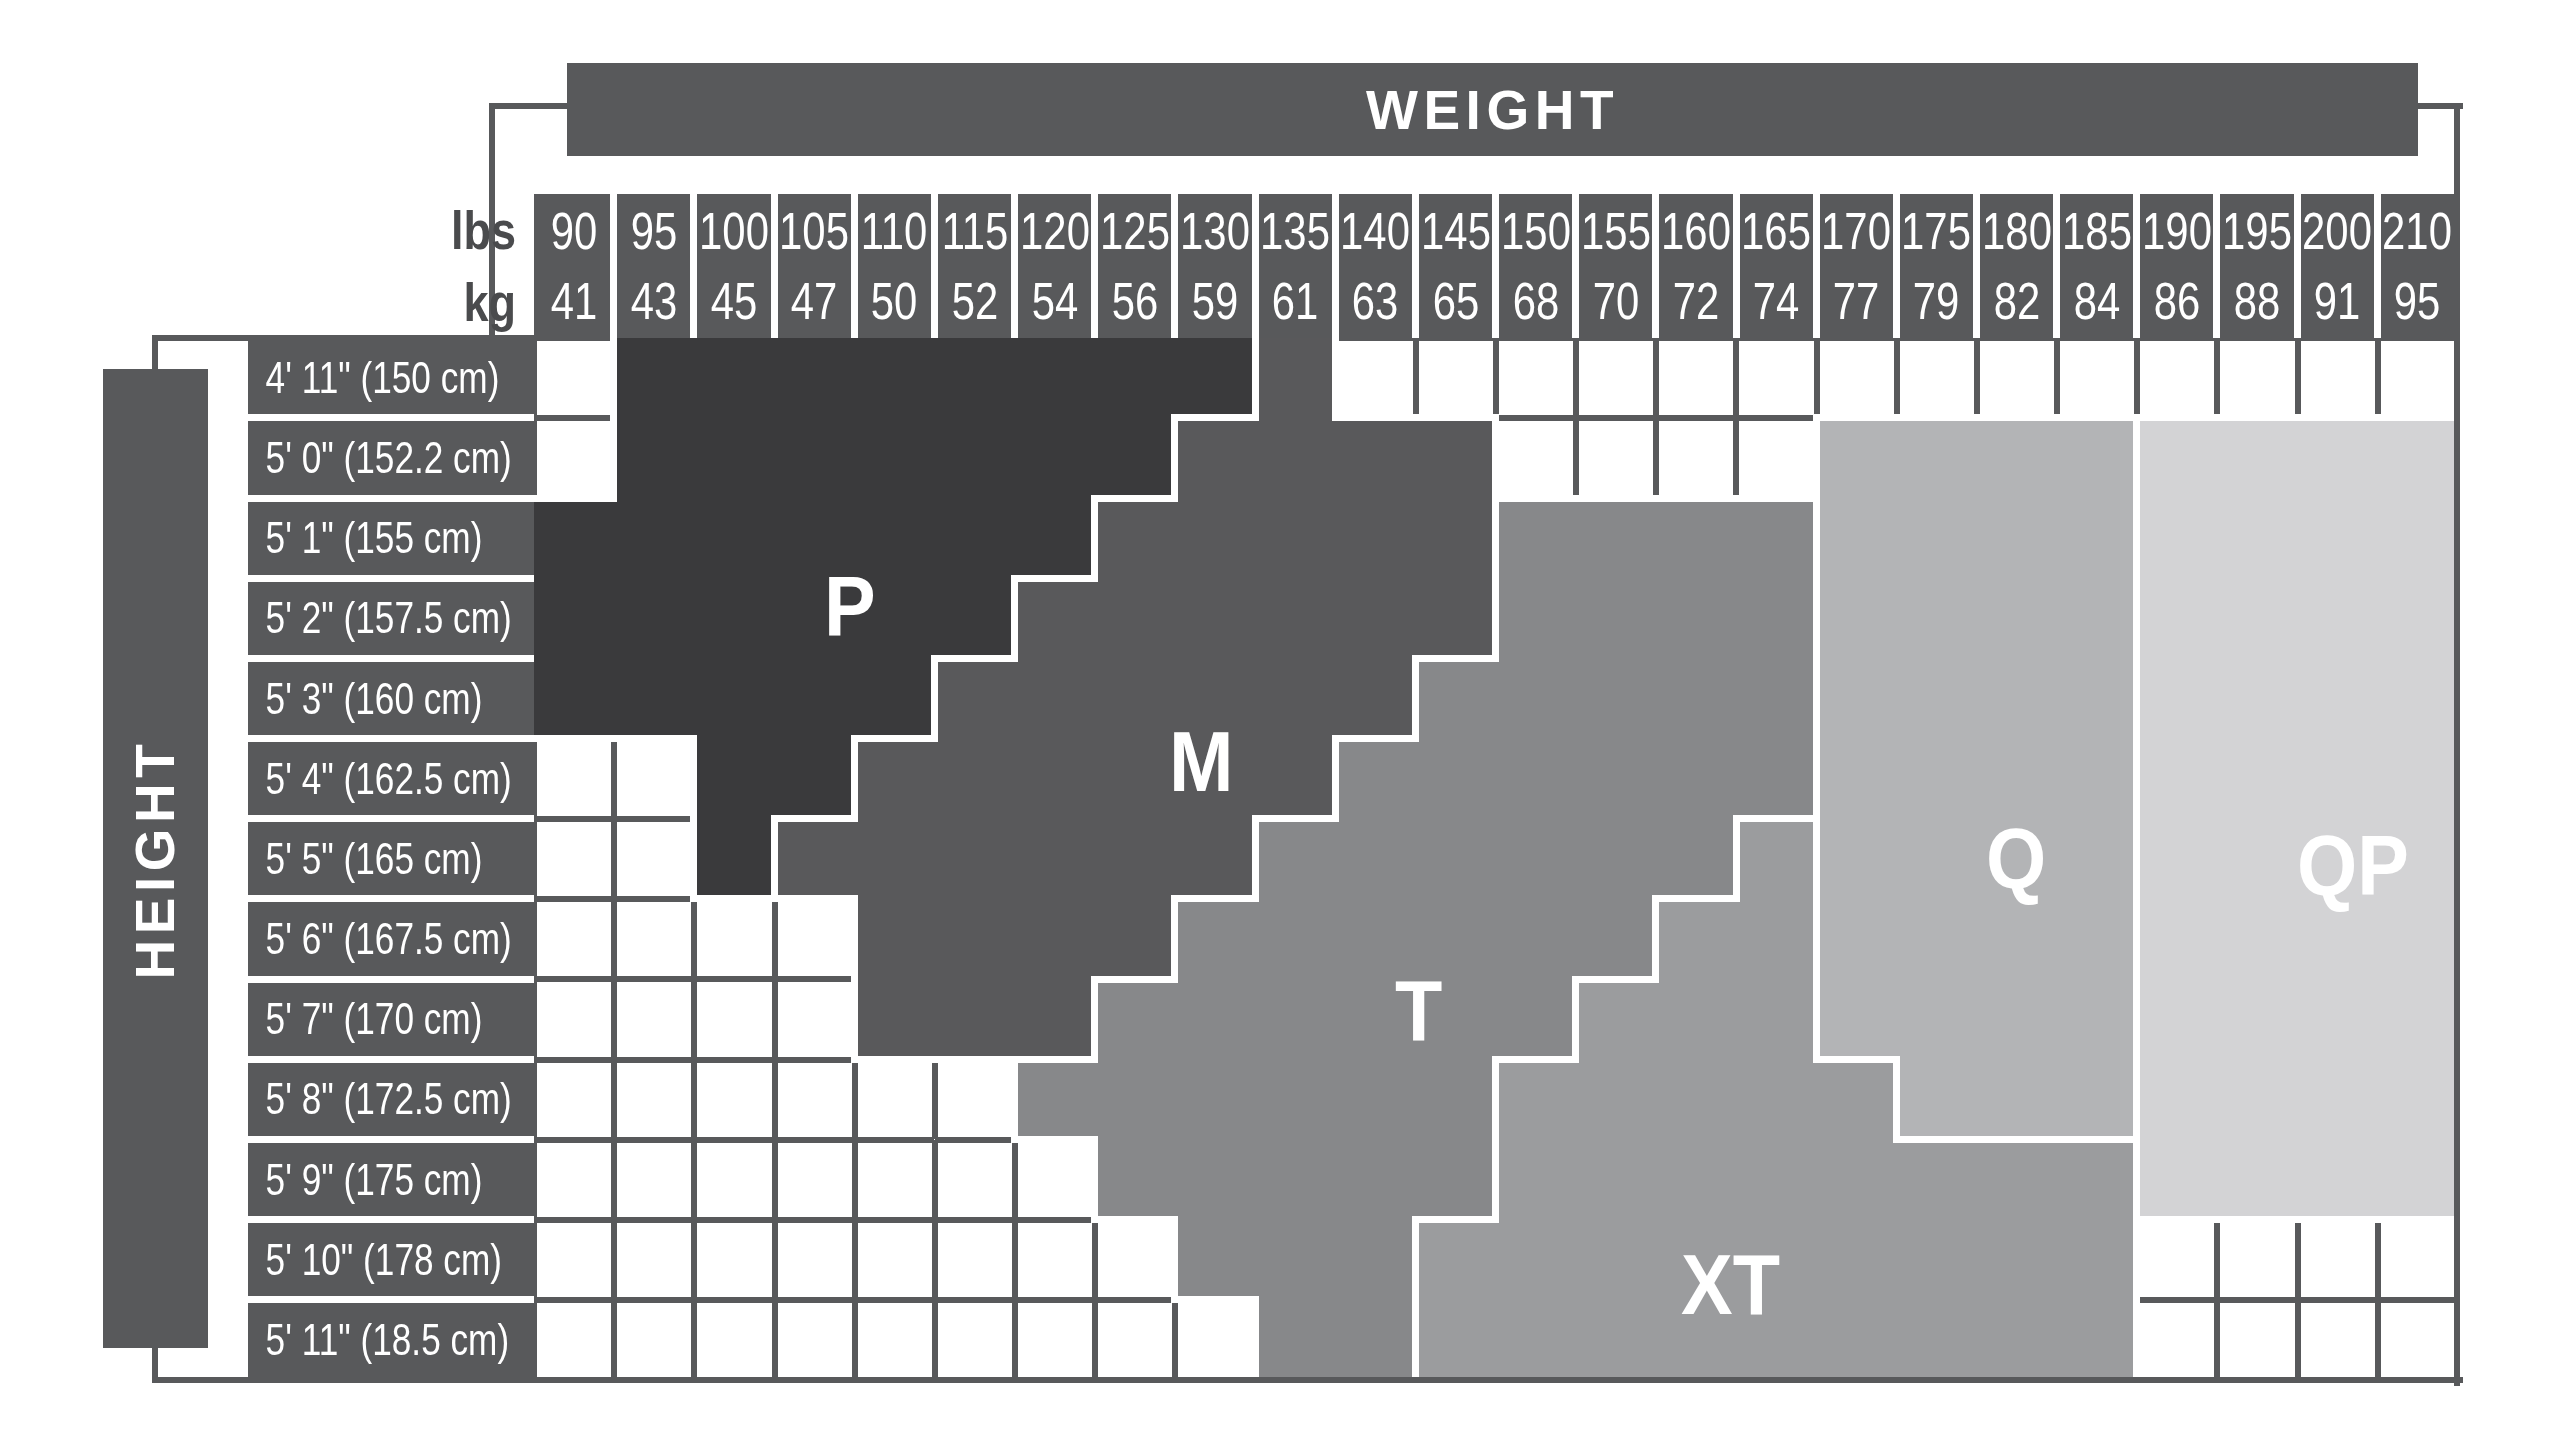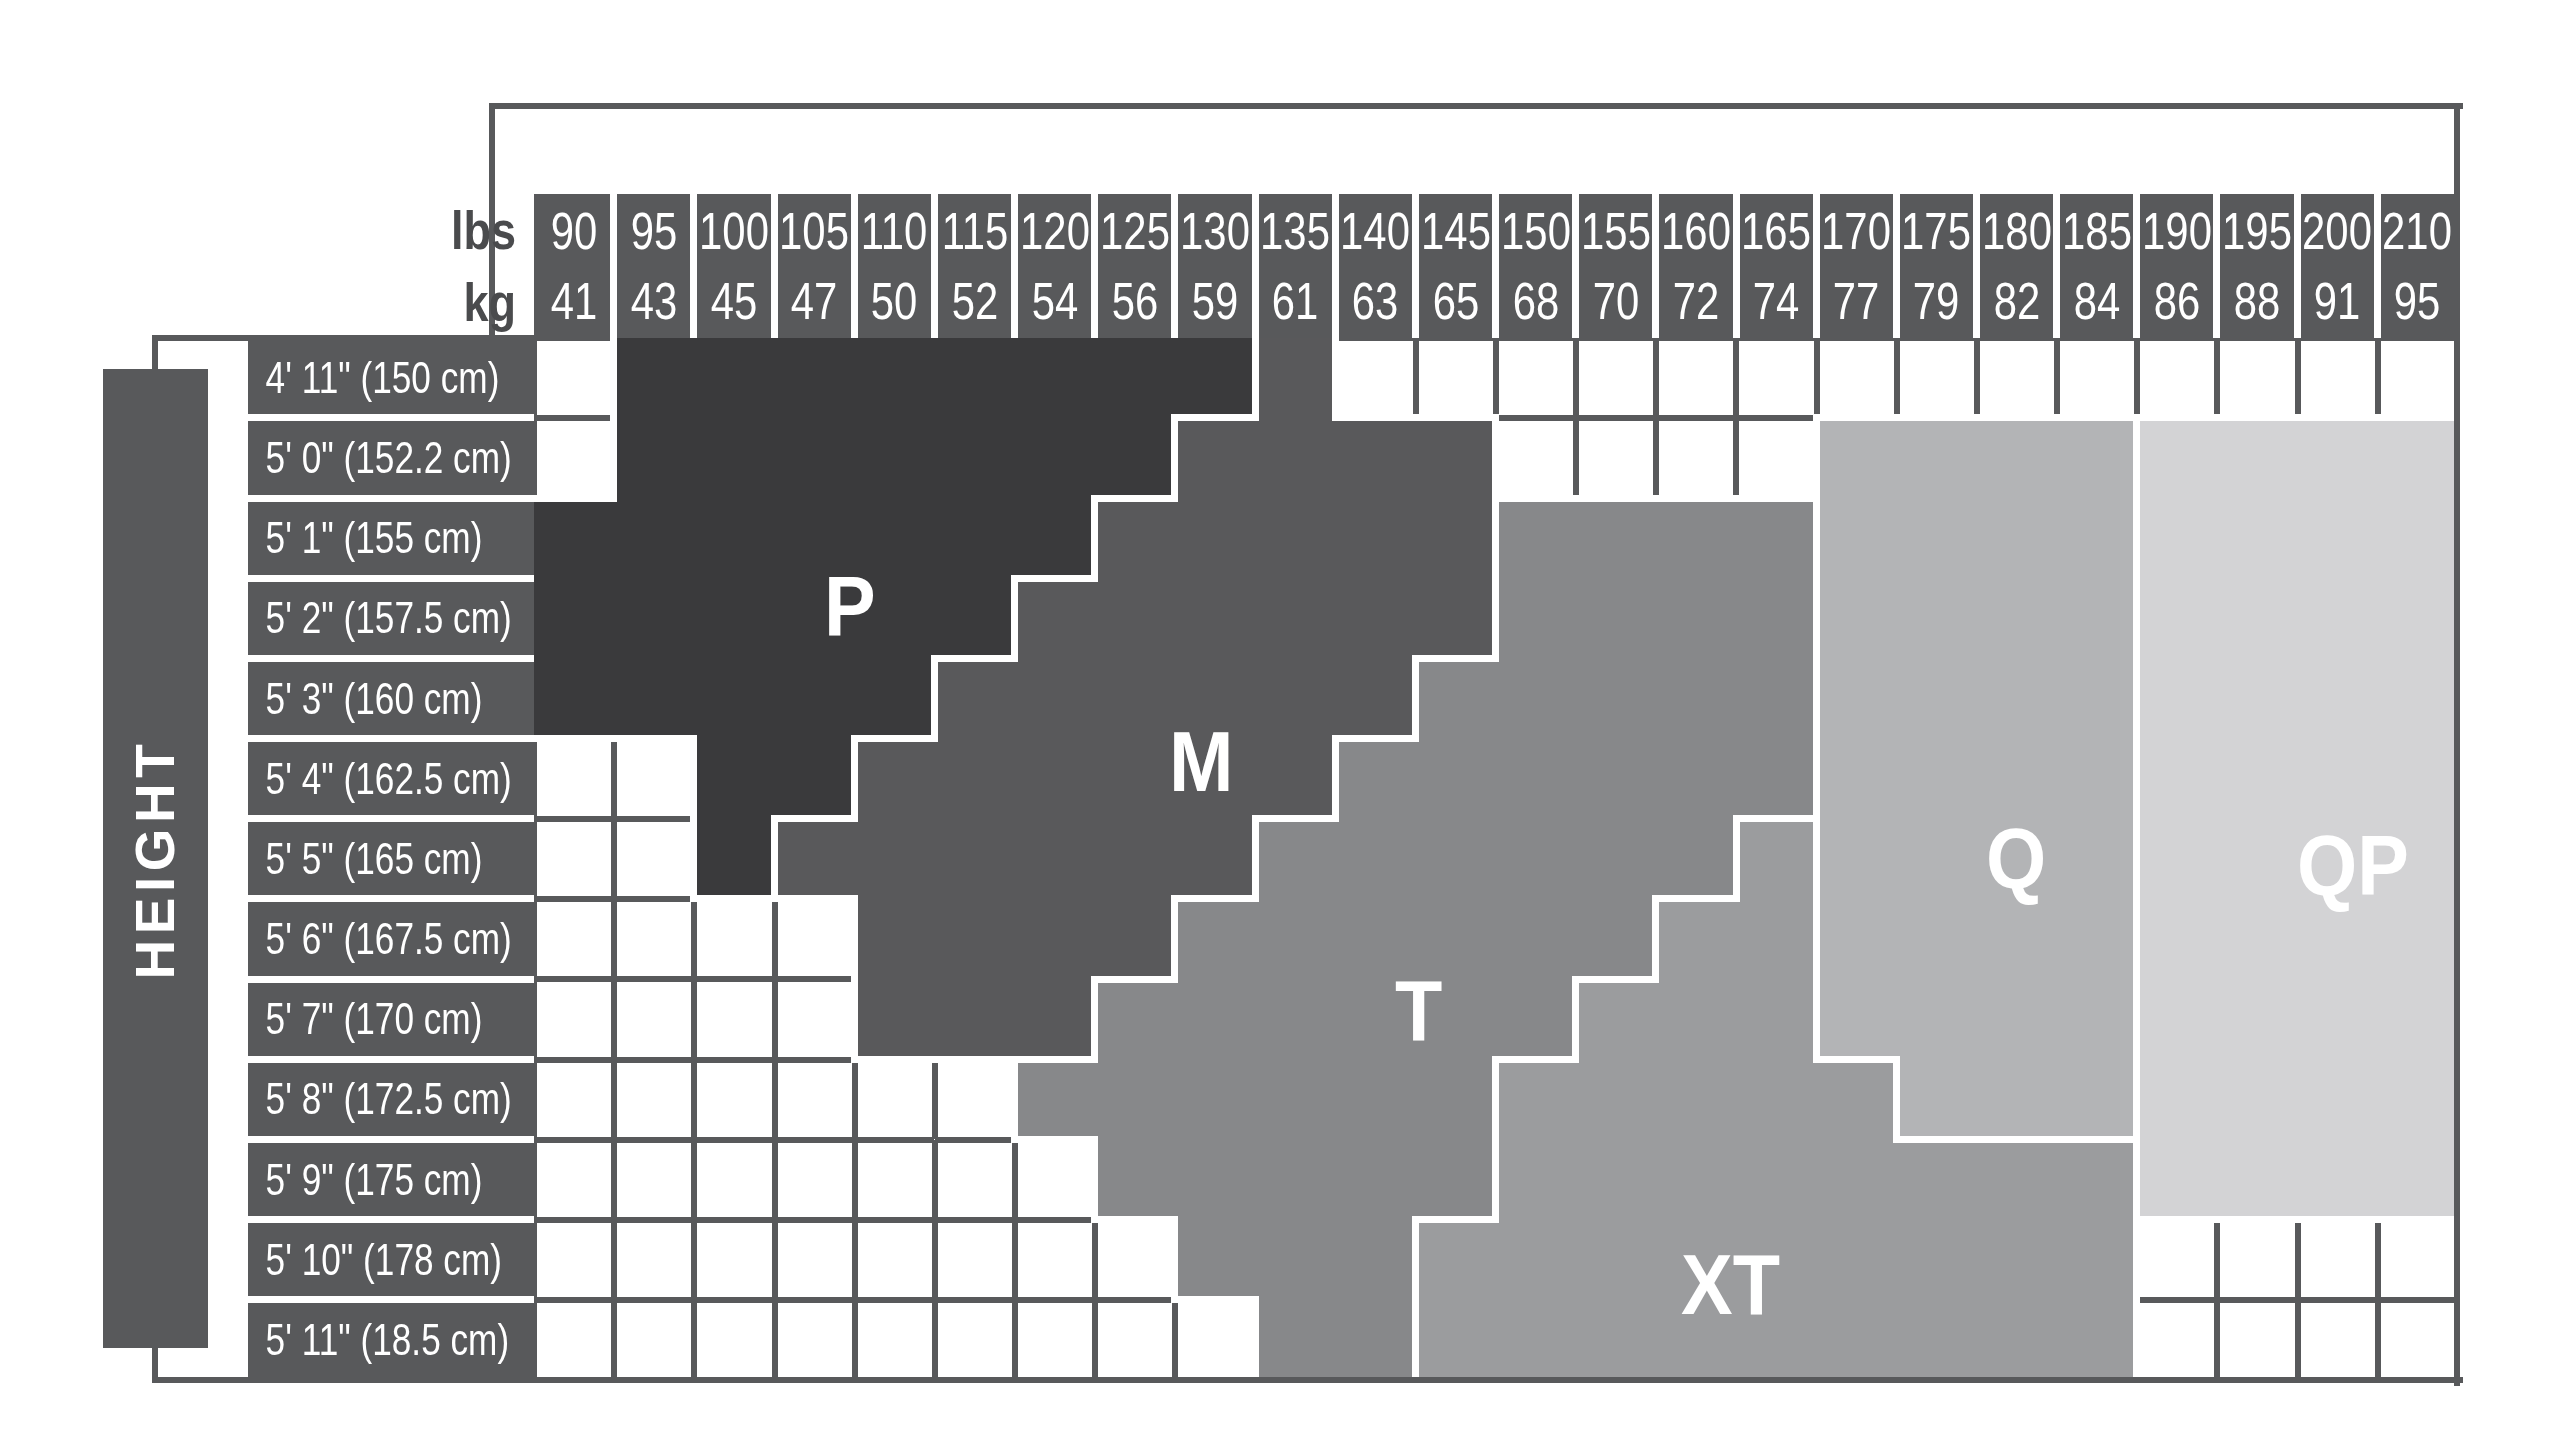--- a/index.html
+++ b/index.html
@@ -613,19 +613,22 @@
       <div class="hlabel" style="position: absolute; left: 248px; top: 1300px; width: 286px; height: 80px; background: transparent;">
         <span>5' 11" (18.5 cm)</span>
       </div>
       <div class="szletter" style="position: absolute; left: 824px; top: 563px; width: 0px; height: 0px; background: transparent;">P</div>
       <div class="szletter" style="position: absolute; left: 1169px; top: 718px; width: 0px; height: 0px; background: transparent;">M</div>
       <div class="szletter" style="position: absolute; left: 1395px; top: 967px; width: 0px; height: 0px; background: transparent;">T</div>
       <div class="szletter" style="position: absolute; left: 1681px; top: 1241px; width: 0px; height: 0px; background: transparent;">XT</div>
       <div class="szletter" style="position: absolute; left: 1986px; top: 815px; width: 0px; height: 0px; background: transparent;">Q</div>
       <div class="szletter" style="position: absolute; left: 2297px; top: 822px; width: 0px; height: 0px; background: transparent;">QP</div>
     </div>
+  <div id="weight-banner" style="background: rgb(88, 89, 91);">
+    <span>WEIGHT</span>
+  </div>
   <div id="height-banner" style="background: rgb(88, 89, 91);">
     <span>HEIGHT</span>
   </div>
   <div id="unit-lbs" class="unit" style="color: rgb(74, 75, 77);">lbs</div>
   <div id="unit-kg" class="unit" style="color: rgb(74, 75, 77);">kg</div>
 </div>
 
 
 </body></html>

